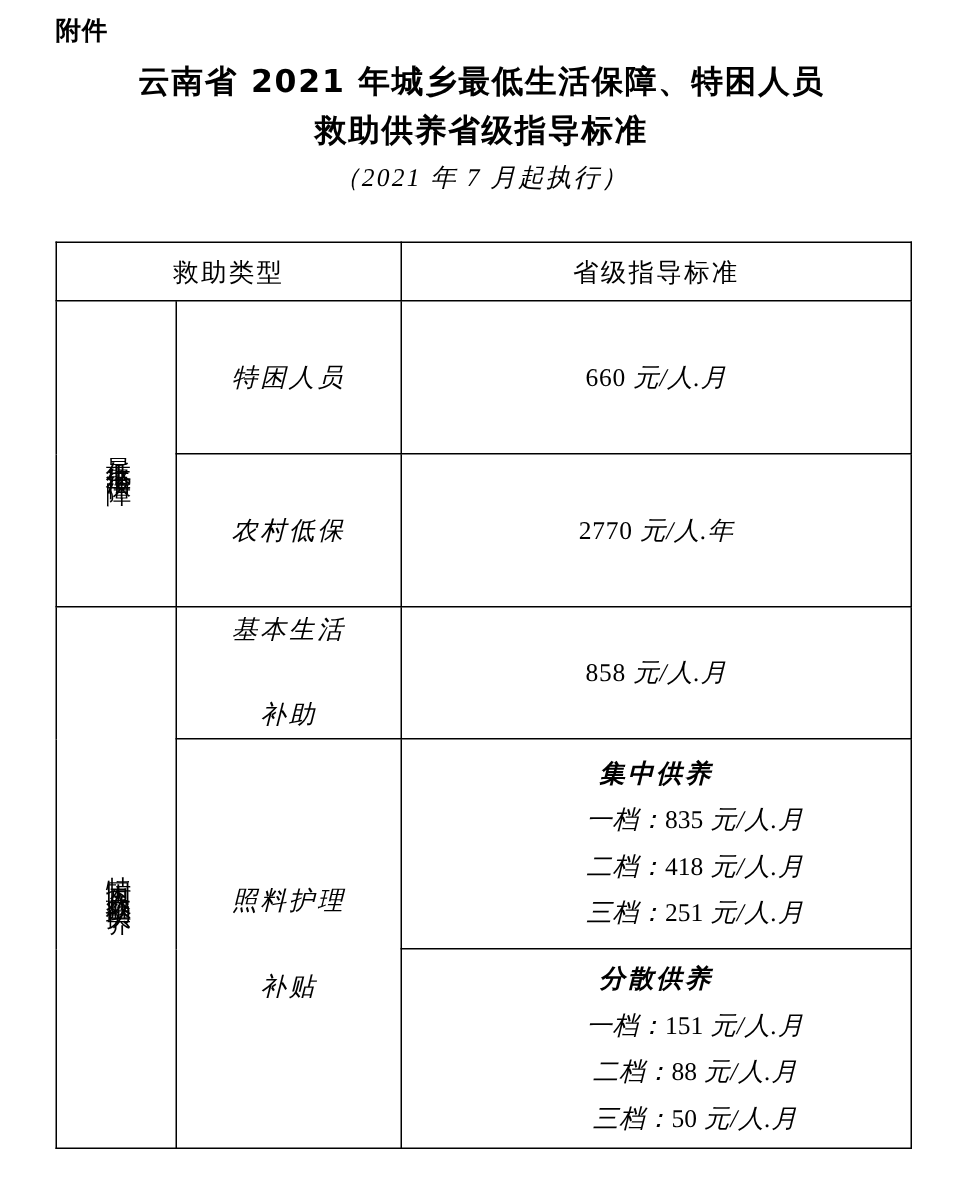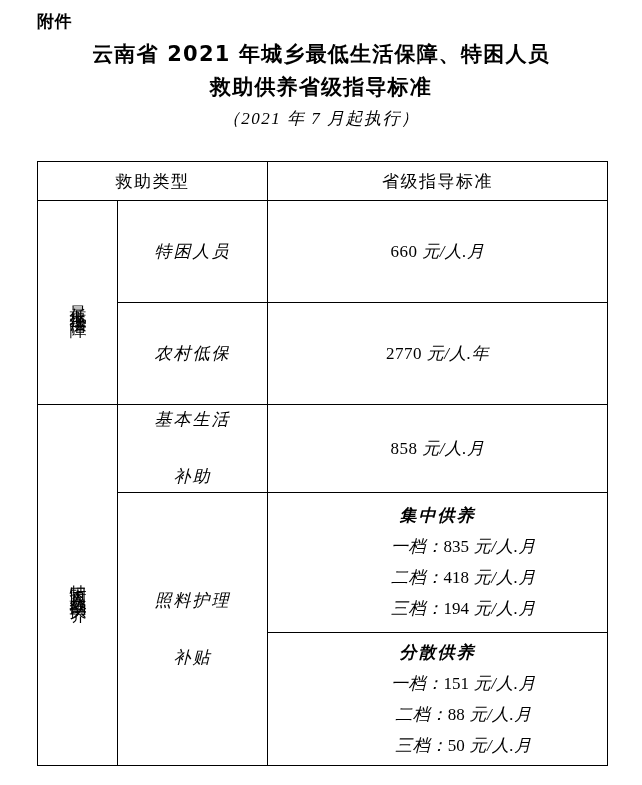--- a/index.html
+++ b/index.html
@@ -219,21 +219,21 @@
           </td>
           <td class="tier-box">
             <div class="tier-head">集中供养</div>
             <div class="tier-line">
               <span>一档：</span><span class="num">835</span><span>&nbsp;</span><span>元/人.月</span>
             </div>
             <div class="tier-line">
               <span>二档：</span><span class="num">418</span><span>&nbsp;</span><span>元/人.月</span>
             </div>
             <div class="tier-line">
-              <span>三档：</span><span class="num">194</span><span>&nbsp;</span><span>元/人.月</span>
+              <span>三档：</span><span class="num">251</span><span>&nbsp;</span><span>元/人.月</span>
             </div>
           </td>
         </tr>
 
         <tr class="r-disp">
           <td class="tier-box">
             <div class="tier-head">分散供养</div>
             <div class="tier-line">
               <span>一档：</span><span class="num">151</span><span>&nbsp;</span><span>元/人.月</span>
             </div>

